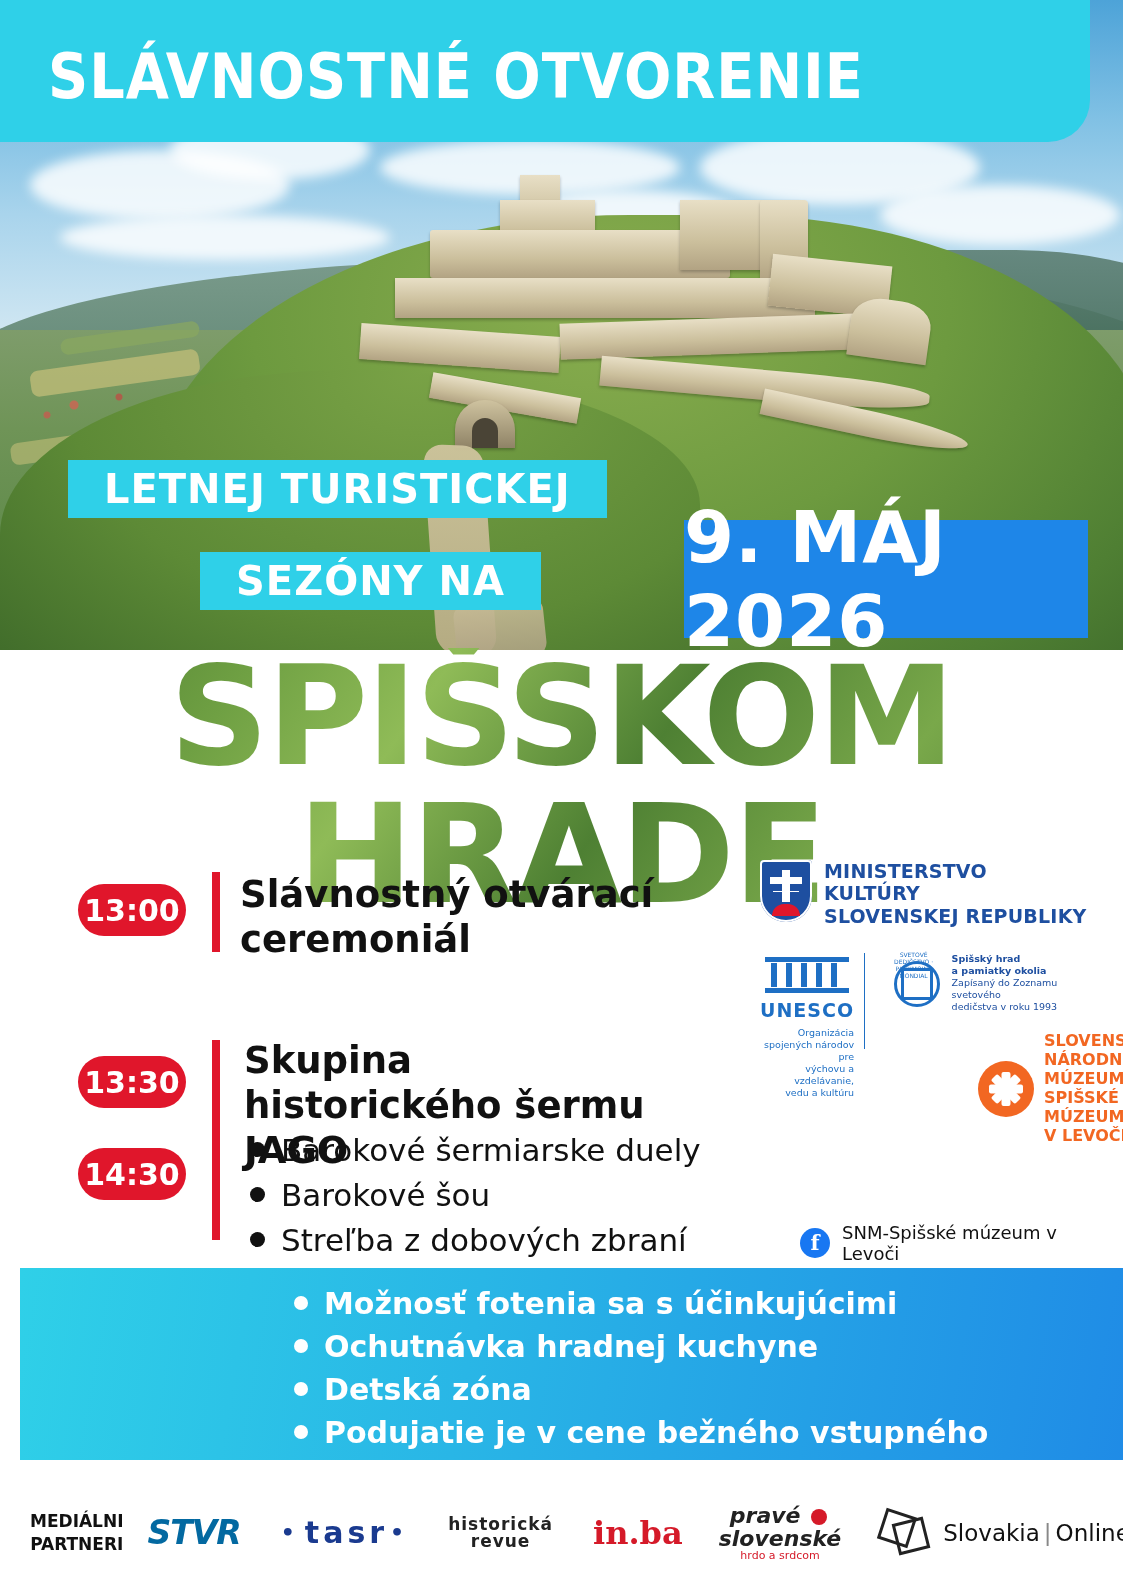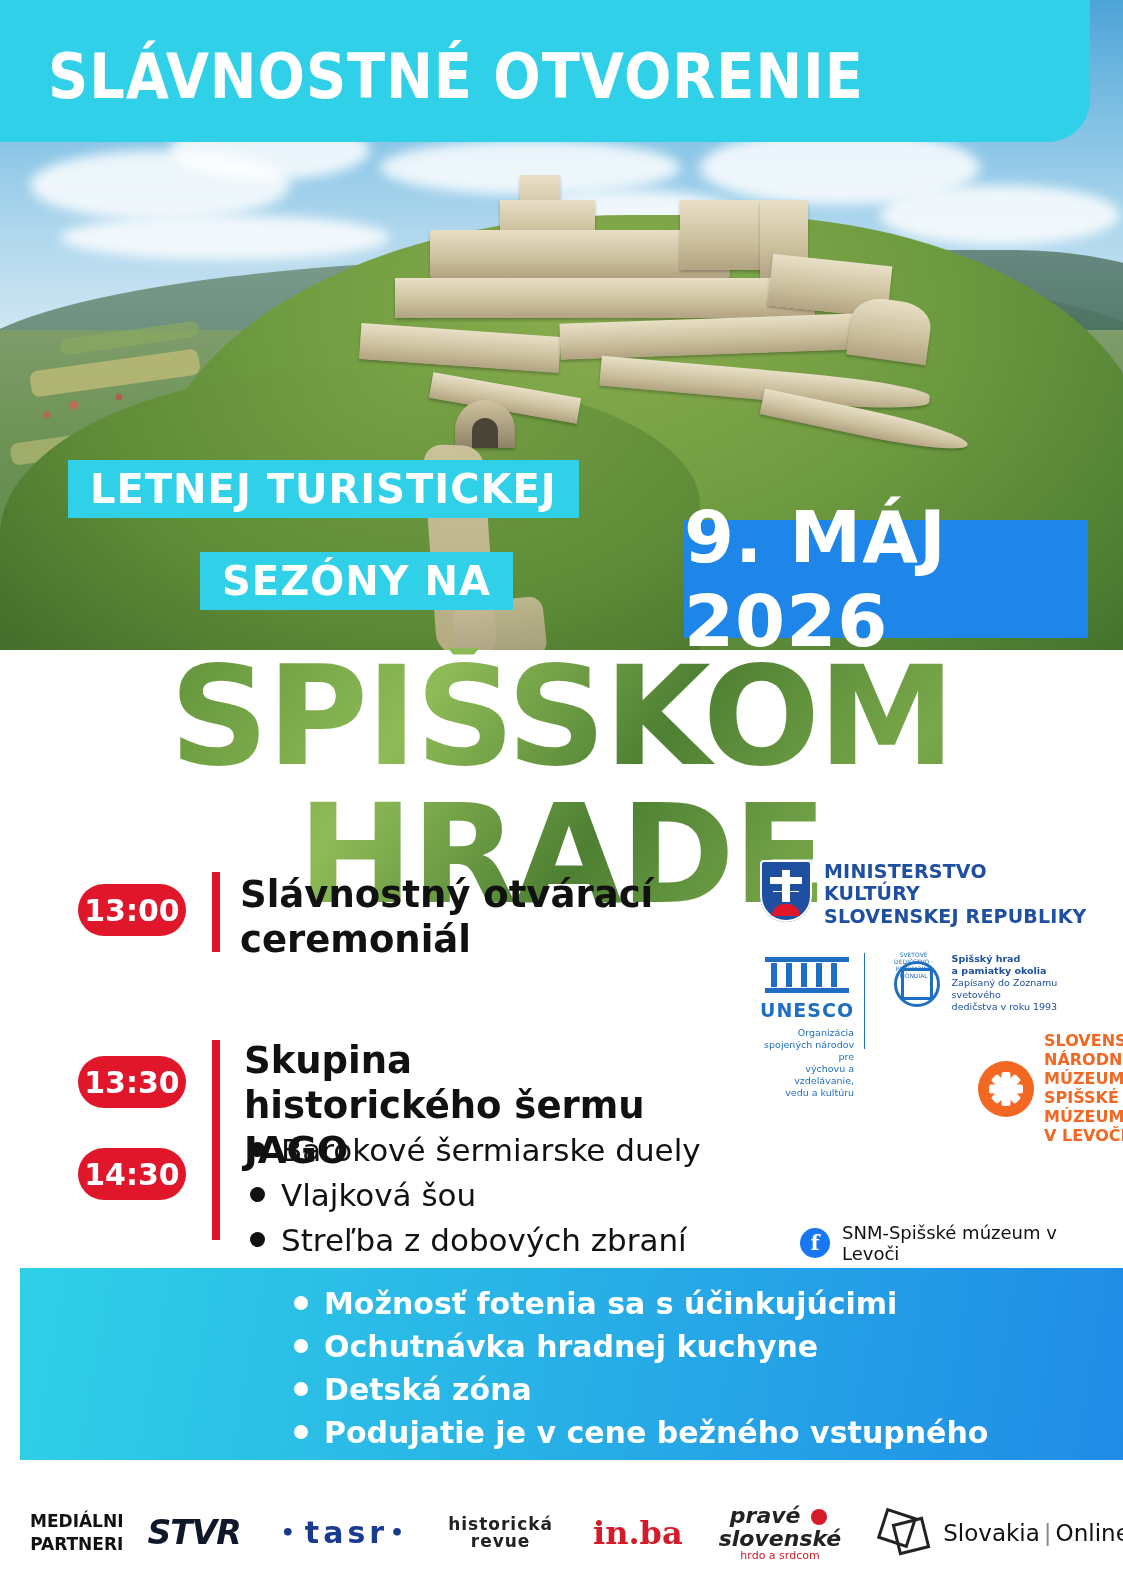--- a/index.html
+++ b/index.html
@@ -177,21 +177,21 @@
 
   .cy-chip {
     position: absolute;
     background: #2fd0e8;
     color: #ffffff;
     font-weight: 800;
     font-family: "DejaVu Sans", sans-serif;
     letter-spacing: 1px;
     display: flex;
     align-items: center;
-    padding: 0 22px;
+    padding: 0 36px;
     white-space: nowrap;
   }
   .chip-letnej {
     left: 68px; top: 460px;
     height: 58px;
     font-size: 40px;
   }
   .chip-sezony {
     left: 200px; top: 552px;
     height: 58px;
@@ -502,21 +502,21 @@
     line-height: 1.3;
     width: 128px;
     text-align: center;
     margin-left: 30px;
   }
   .f-logo {
     font-family: "DejaVu Sans", sans-serif;
     display: flex; align-items: center; justify-content: center;
   }
   .stvr {
-    color: #0f172a; font-weight: 800; font-size: 33px;
+    color: #0369a1; font-weight: 800; font-size: 33px;
     font-style: italic; letter-spacing: -1px;
     margin-left: 24px;
   }
   .tasr {
     color: #1a3a8f; font-weight: 700; font-size: 30px;
     letter-spacing: 4px; margin-left: 40px;
   }
   .histrev {
     margin-left: 40px; text-align: center; line-height: 1;
   }
@@ -624,21 +624,21 @@
     <div class="prog-head head-1">Slávnostný otvárací ceremoniál</div>
     <div class="prog-head head-2">Skupina historického šermu JAGO</div>
 
     <div class="bullets">
       <div class="bullet-row">
         <span class="bullet-dot"></span>
         <span>Barokové šermiarske duely</span>
       </div>
       <div class="bullet-row">
         <span class="bullet-dot"></span>
-        <span>Vlajková šou</span>
+        <span>Barokové šou</span>
       </div>
       <div class="bullet-row">
         <span class="bullet-dot"></span>
         <span>Streľba z dobových zbraní</span>
       </div>
     </div>
   </div>
 
   <div class="logos">
 

